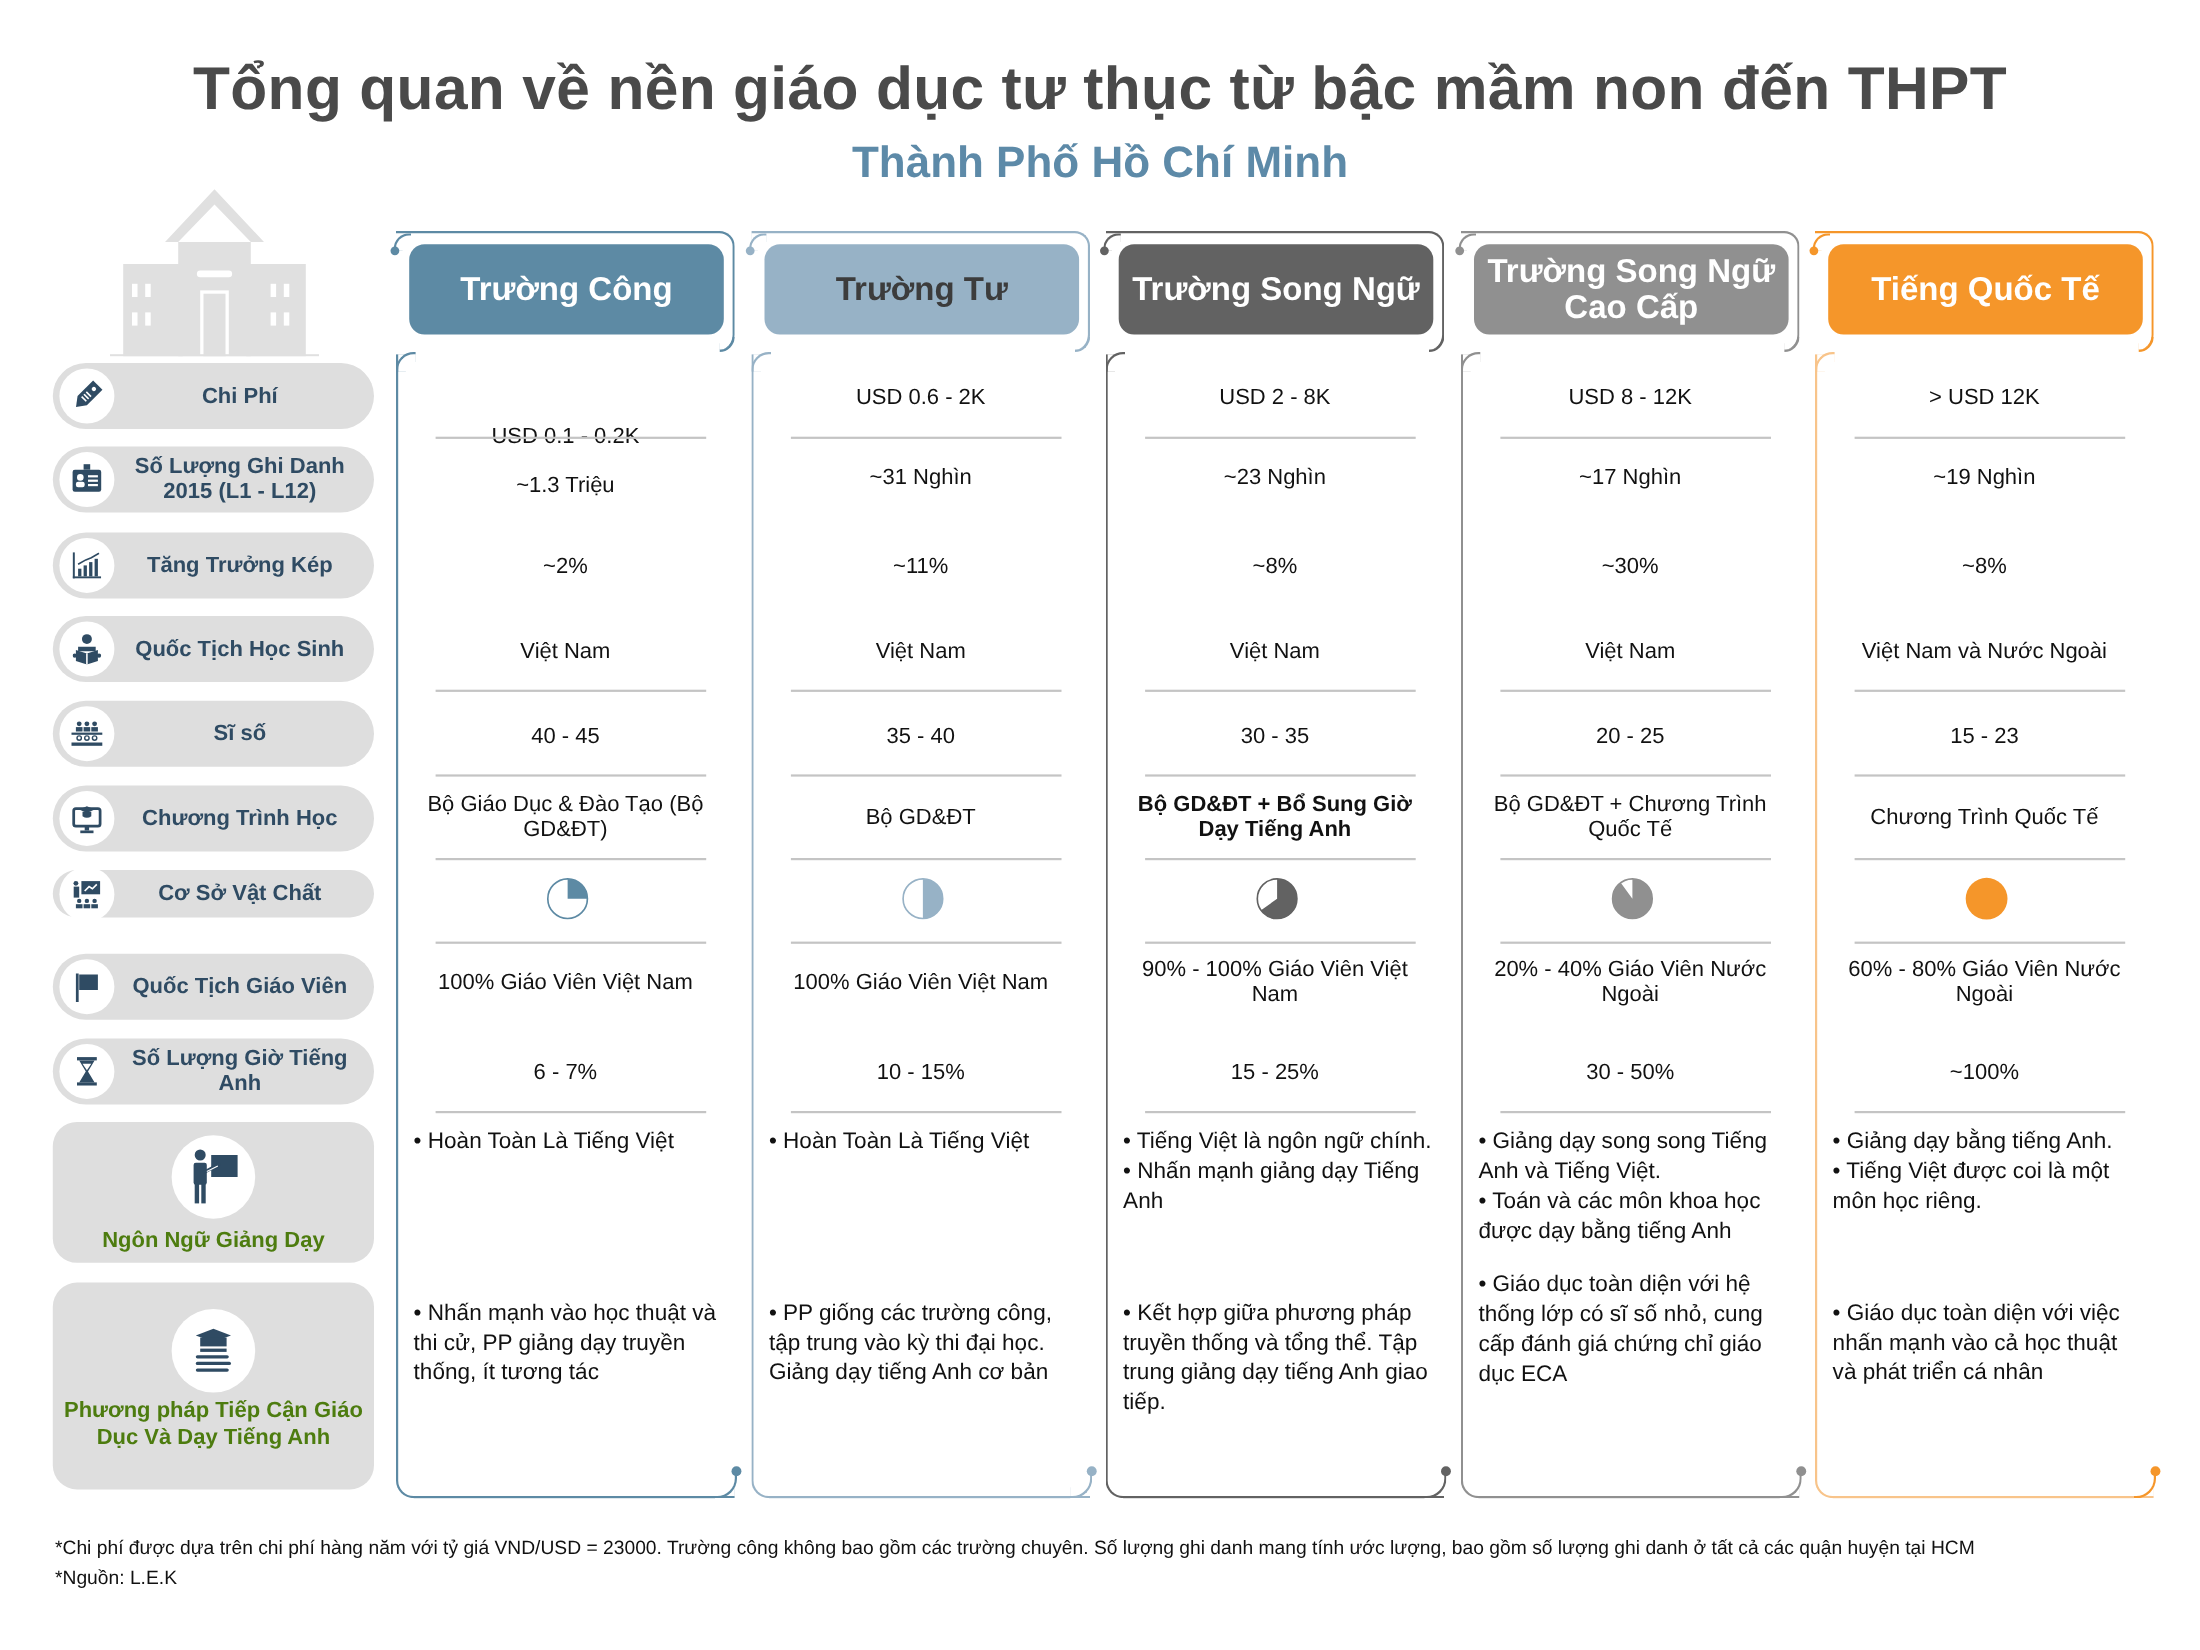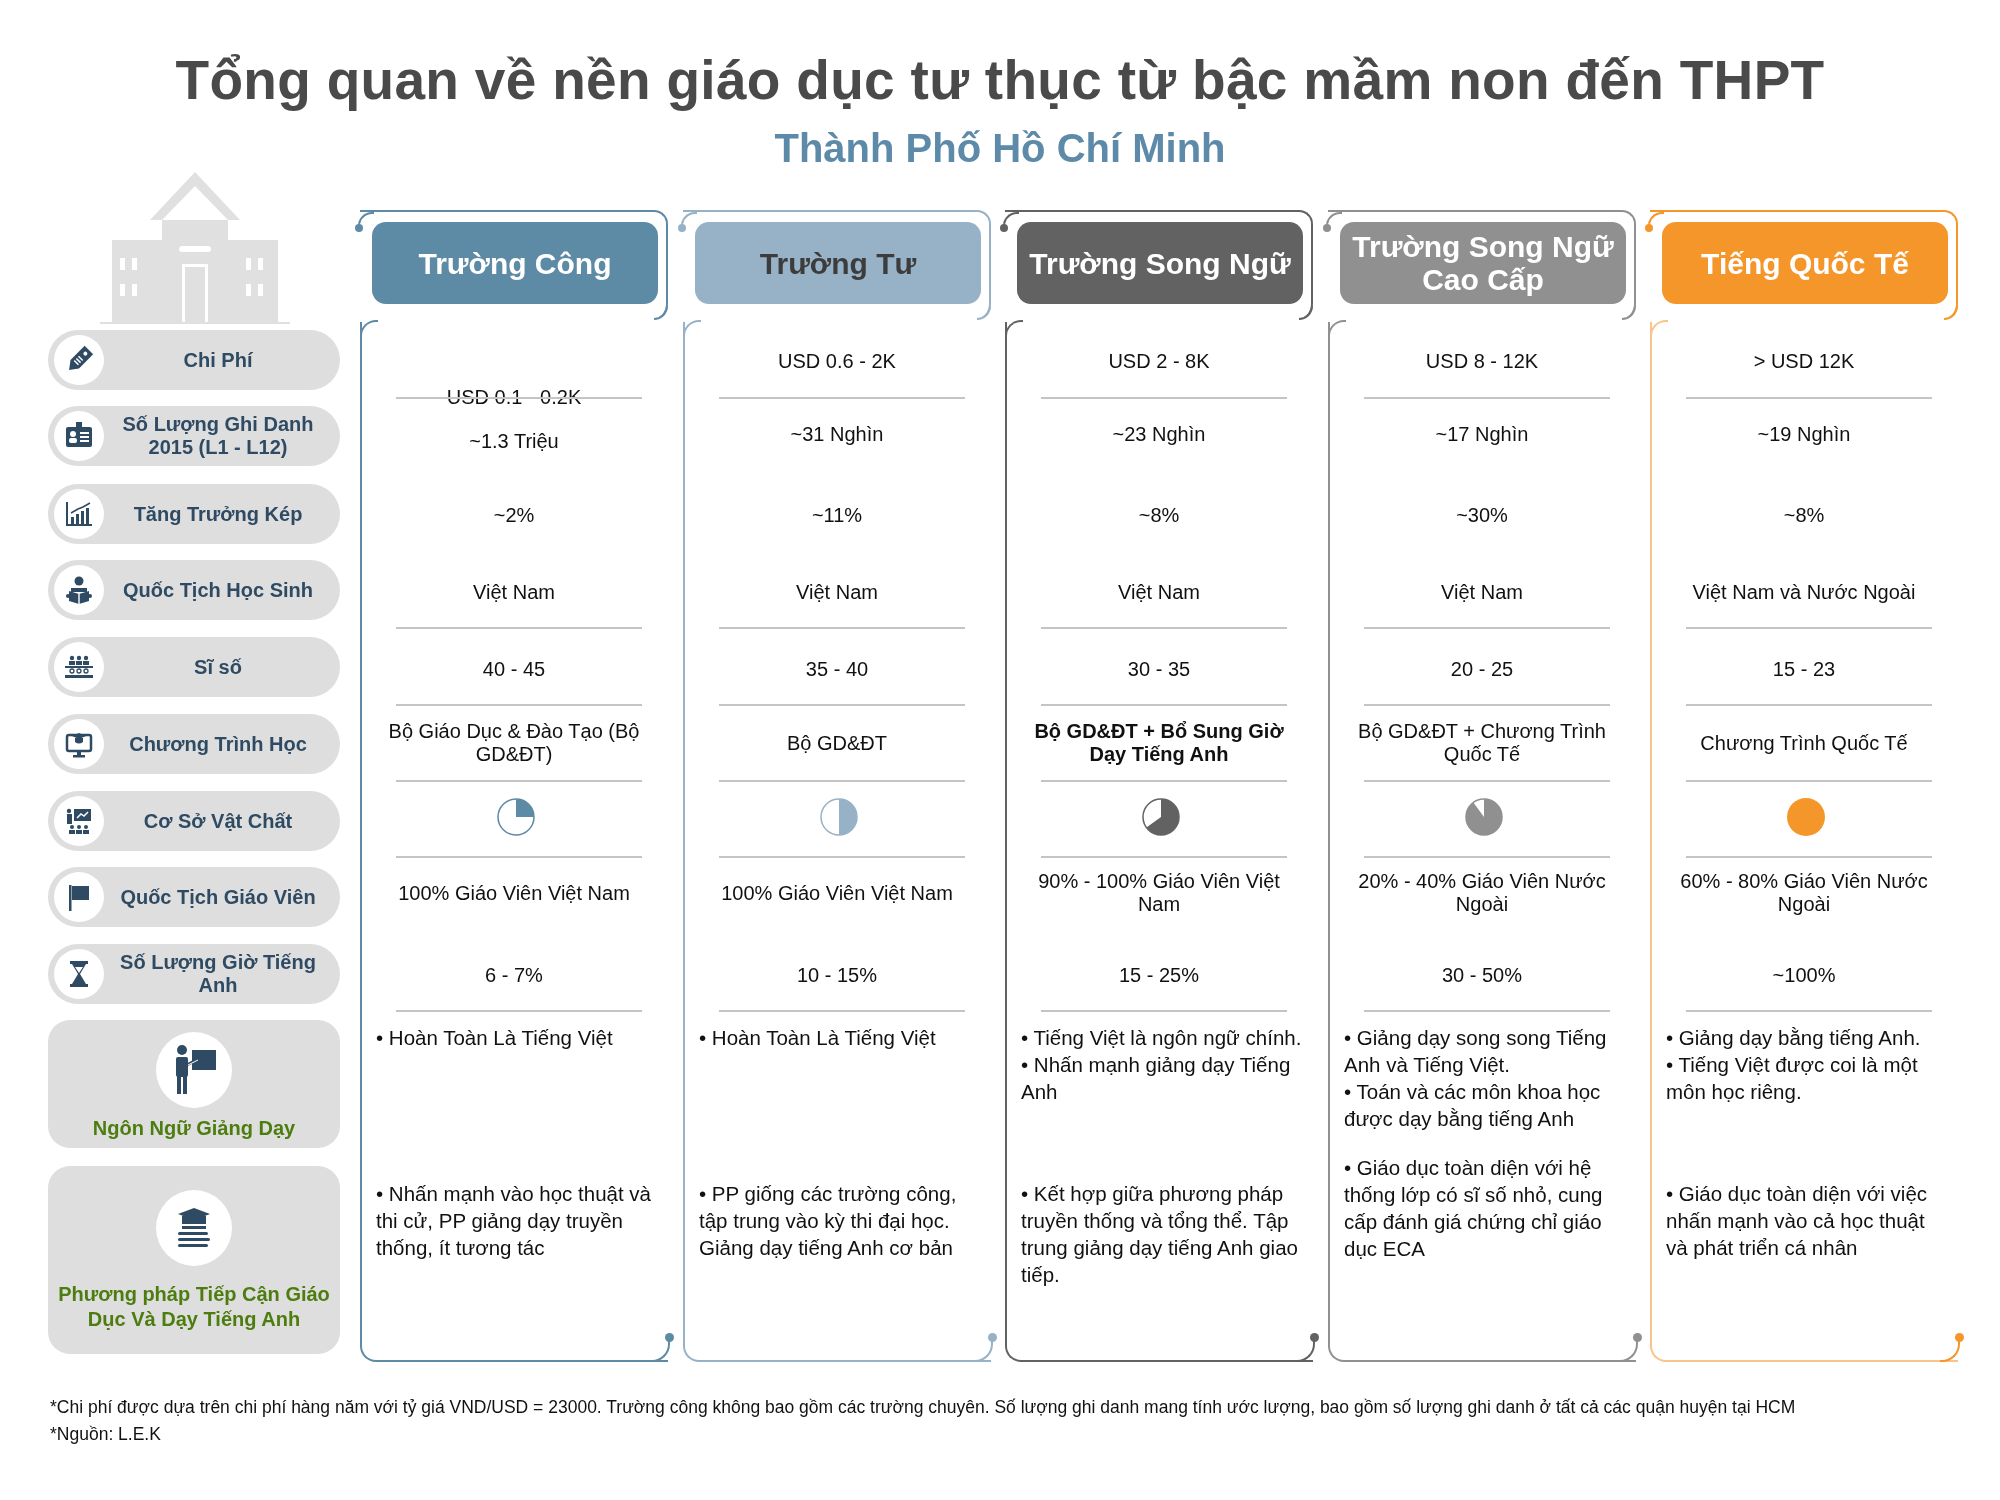--- a/index.html
+++ b/index.html
@@ -163,21 +163,21 @@
         <rect x="2" y="5" width="24" height="16" rx="2" fill="none" stroke="#2f4b63" stroke-width="2.5"></rect>
         <rect x="12" y="21" width="4" height="4" fill="#2f4b63"></rect>
         <rect x="8" y="25" width="12" height="2.5" fill="#2f4b63"></rect>
         <polygon points="14,3 21,6 14,9 7,6" fill="#2f4b63"></polygon>
         <path d="M10 8 v4 q4 3 8 0 v-4" fill="#2f4b63"></path>
       </svg>
   </span>
   <span class="txt">Chương Trình Học</span>
 </div>
 
-<div class="label-pill" style="top:791px;height:60px;">
+<div class="label-pill" style="top:791px;height:43px;">
   <span class="ic">
     <svg width="26" height="26" viewBox="0 0 26 26">
         <rect x="8" y="1" width="17" height="12" fill="#2f4b63"></rect>
         <polyline points="11,10 15,6 18,8 22,4" stroke="#fff" stroke-width="1.5" fill="none"></polyline>
         <circle cx="3" cy="3" r="2.2" fill="#2f4b63"></circle>
         <rect x="1" y="6" width="5" height="10" fill="#2f4b63"></rect>
         <circle cx="6" cy="19" r="2" fill="#2f4b63"></circle>
         <circle cx="13" cy="19" r="2" fill="#2f4b63"></circle>
         <circle cx="20" cy="19" r="2" fill="#2f4b63"></circle>
         <rect x="3" y="22" width="6" height="4" fill="#2f4b63"></rect>
@@ -229,21 +229,21 @@
   <span class="ic-big">
     <svg width="44" height="44" viewBox="0 0 44 44">
         <polygon points="22,2 38,8 22,14 6,8" fill="#2f4b63"></polygon>
         <rect x="10" y="10" width="24" height="8" fill="#2f4b63"></rect>
         <rect x="10" y="20" width="24" height="3" fill="#2f4b63"></rect>
         <rect x="6" y="26" width="30" height="3" rx="1.5" fill="#2f4b63"></rect>
         <rect x="6" y="32" width="32" height="3" rx="1.5" fill="#2f4b63"></rect>
         <rect x="6" y="38" width="30" height="3" rx="1.5" fill="#2f4b63"></rect>
       </svg>
   </span>
-  <span class="txt" style="margin-top:16px;">Phương pháp Tiếp Cận Giáo Dục Và Dạy Tiếng Anh</span>
+  <span class="txt" style="margin-top:4px;">Phương pháp Tiếp Cận Giáo Dục Và Dạy Tiếng Anh</span>
 </div>
 
 <div class="col" style="left:360px;">
   <div class="hdr-frame" style="border-color:#5d8aa4;">
       <span class="dot-tl" style="background:#5d8aa4;"></span>
       <span class="bot"></span>
     </div>
   <div class="hdr-btn" style="background:#5d8aa4;color:#fff;">Trường Công</div>
   <div class="body-frame" style="border-color:#5d8aa4;">
       <span class="bottom-line"></span>

